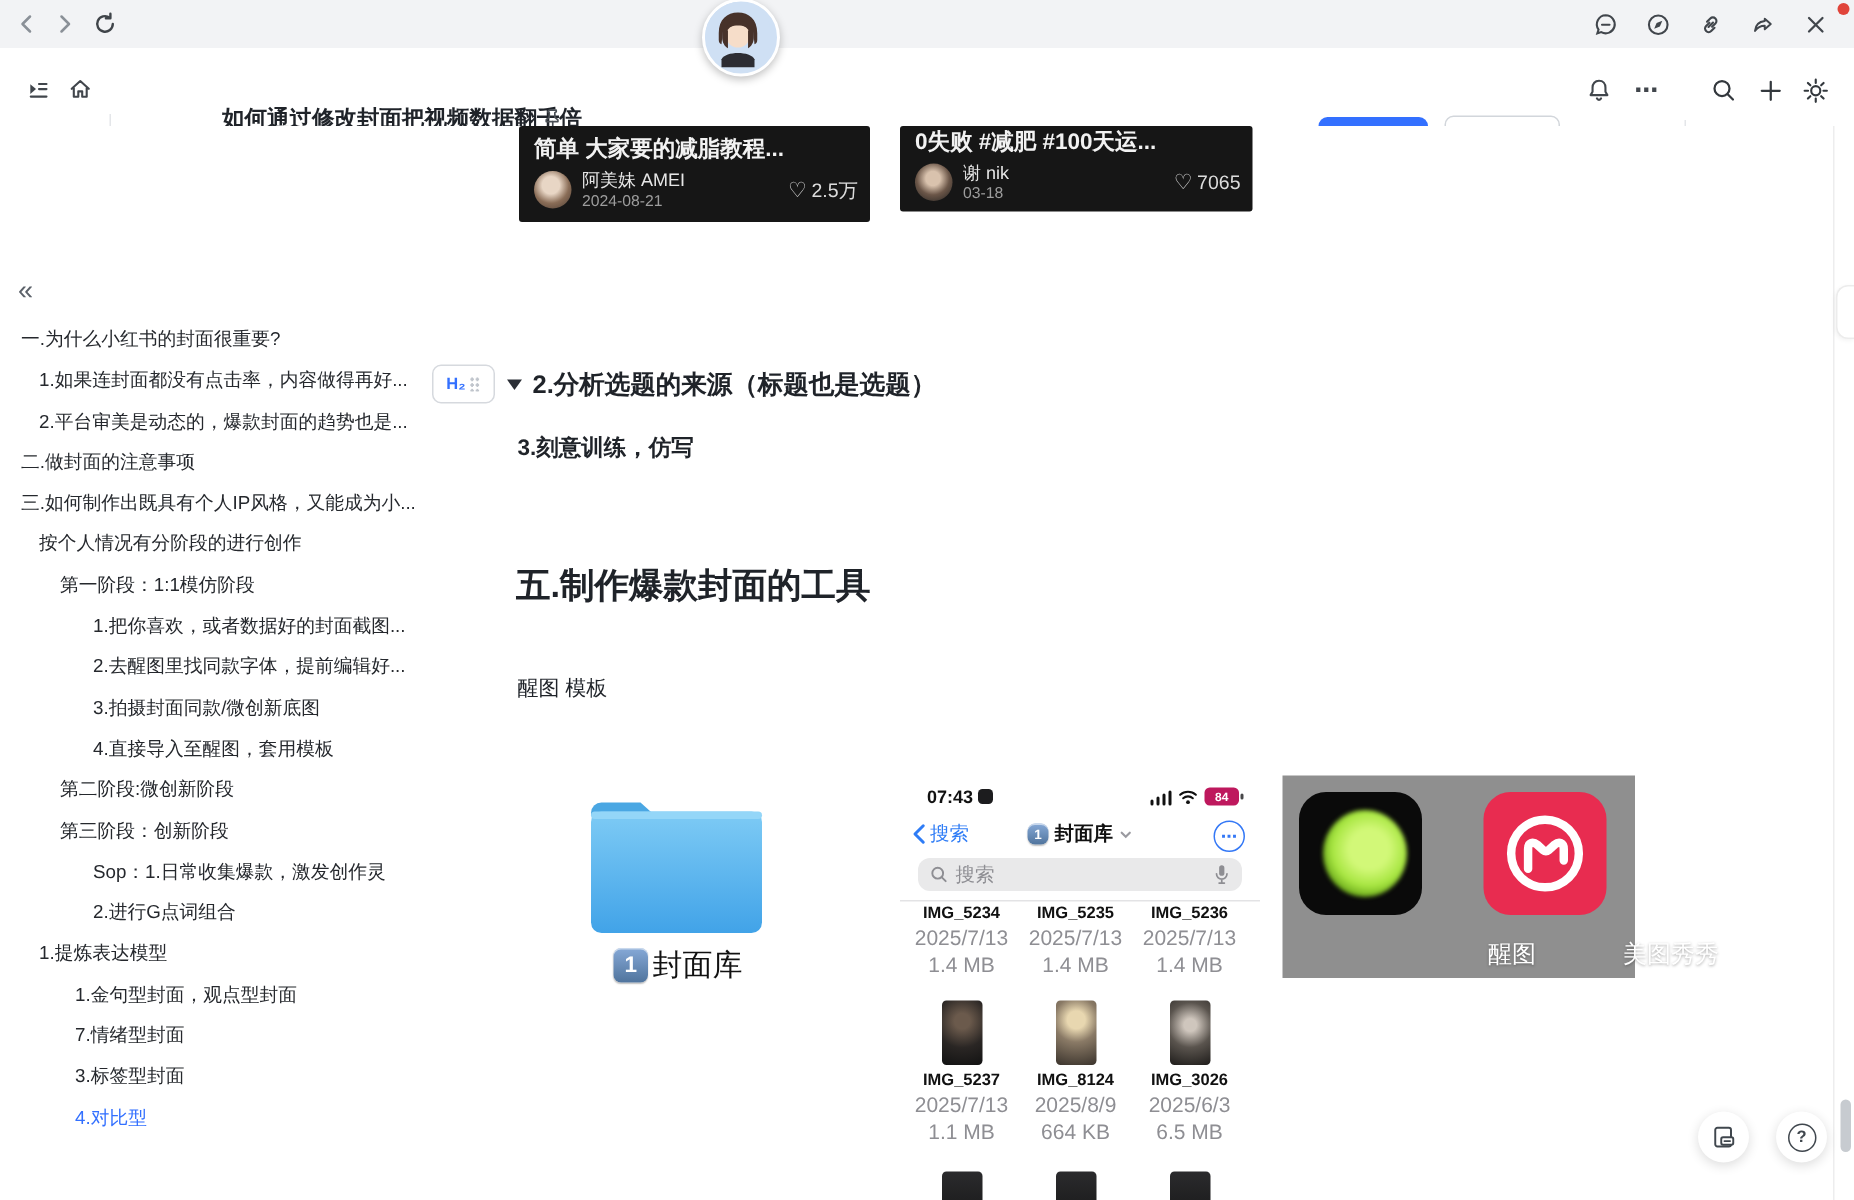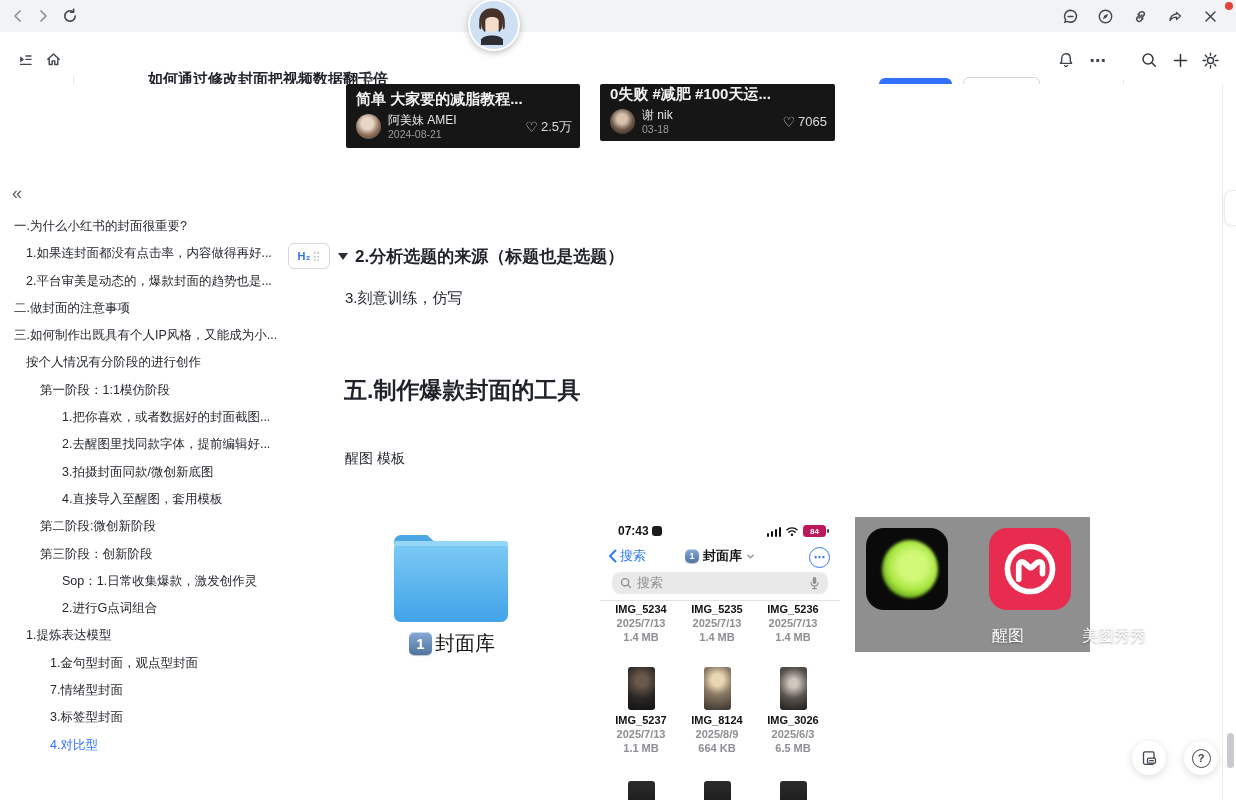--- a/index.html
+++ b/index.html
@@ -53,21 +53,21 @@
   .cdate{font-size="10px";font-size:10.5px;color:#9d9d9d;}
   .clikes{margin-left:auto;font-size:13px;color:#dcdcdc;display:flex;align-items:center;gap:3px;}
   .heart{font-size:14px;color:#cfcfcf;}
 
   .h2row{position:absolute;left:2px;top:159px;display:flex;align-items:center;}
   .h2badge{width:40px;height:24px;border:1px solid #d6d9de;border-radius:6px;background:#fff;display:flex;align-items:center;justify-content:center;gap:3px;cursor:grab;}
   .h2txt{color:#3370ff;font-size:11px;font-weight:bold;}
   .dots{width:7px;height:10px;background-image:radial-gradient(#c0c5cc 1px,transparent 1.1px);background-size:3.5px 3.8px;}
   .tri{width:0;height:0;border-left:5px solid transparent;border-right:5px solid transparent;border-top:7px solid #2b2f36;margin-left:8px;}
   .h2text{margin-left:7px;font-size:17px;font-weight:bold;color:#1f2329;white-space:nowrap;}
-  .h3text{position:absolute;left:59px;top:205px;font-size:15px;font-weight:normal;color:#1f2329;}
+  .h3text{position:absolute;left:59px;top:205px;font-size:15px;font-weight:bold;color:#1f2329;}
   .h1text{position:absolute;left:58px;top:291px;font-size:23px;font-weight:bold;color:#1f2329;}
   .para{position:absolute;left:59px;top:366px;font-size:14px;color:#1f2329;}
 
   .keycap{display:inline-flex;align-items:center;justify-content:center;background:linear-gradient(#86a9d7,#50749d);color:#fff;border-radius:5px;font-weight:bold;box-shadow:inset 0 1px 0 rgba(255,255,255,.55), 0 1px 1px rgba(0,0,0,.25);}
 
   
   .folderfig{position:absolute;left:100px;top:442px;width:132px;text-align:center;cursor:pointer;}
   .folderlabel{margin-top:4px;display:flex;align-items:center;justify-content:center;gap:3px;font-size:20px;color:#111;font-weight:500;white-space:nowrap;}
 
   
@@ -80,21 +80,21 @@
   .batt{width:23px;height:12px;border-radius:3.5px;background:#be185d;color:#fff;font-size:8px;font-weight:bold;display:flex;align-items:center;justify-content:center;position:relative;}
   .batt:after{content:"";position:absolute;right:-3px;top:4px;width:2px;height:4px;border-radius:1px;background:#48484a;}
   .pnav{position:absolute;left:0;top:30px;width:240px;height:20px;}
   .pback{position:absolute;left:8px;top:0;display:flex;align-items:center;gap:3px;color:#2e7cf6;font-size:13px;cursor:pointer;}
   .ptitle{position:absolute;left:0;width:240px;top:0;display:flex;align-items:center;justify-content:center;gap:4px;font-size:13px;font-weight:bold;color:#111;}
   .pmore{position:absolute;right:10px;top:0;width:19px;height:19px;border:1.5px solid #3478f6;border-radius:50%;color:#3478f6;display:flex;align-items:center;justify-content:center;font-size:11px;font-weight:bold;letter-spacing:.5px;cursor:pointer;}
   .psearch{position:absolute;left:12px;top:55px;width:216px;height:22px;border-radius:8px;background:#e9e9ea;display:flex;align-items:center;padding:0 8px;box-sizing:border-box;gap:5px;color:#8e8e93;font-size:13px;}
   .psep{position:absolute;left:0;top:83px;width:240px;height:1px;background:#e3e3e5;}
   .pcell{position:absolute;width:64px;text-align:center;}
   .pname{font-size:11px;font-weight:bold;color:#111;}
-  .pmeta{font-size:11px;color:#8e8e93;margin-top:2px;font-weight:bold;}
+  .pmeta{font-size:14px;color:#8e8e93;margin-top:2px;}
   .pthumb{width:27px;height:43px;border-radius:3px;margin:0 auto 4px;background:radial-gradient(circle at 50% 32%,#6b5a4c 0 16%,#2a2624 55%,#121212 100%);}
   .pthumb.hat{background:radial-gradient(circle at 50% 30%,#e8d7b0 0 18%,#8a7a66 45%,#3a332c 100%);}
   .pthumb.room{background:radial-gradient(circle at 50% 38%,#cfc6bd 0 14%,#5a544e 50%,#1e1c1a 100%);}
   .pthumb.dark{background:linear-gradient(#2b2b2d,#111);}
 
   
   .apps{position:absolute;left:569px;top:433px;width:235px;height:135px;background:#8f8f8f;cursor:pointer;}
   .appicon1{position:absolute;left:11px;top:11px;width:82px;height:82px;border-radius:18px;background:#0a0a0a;overflow:hidden;}
   .greenball{position:absolute;left:16px;top:12px;width:56px;height:58px;border-radius:50%;background:radial-gradient(circle at 55% 45%,#d2f878 0 30%,#a8e642 55%,#6fae1d 72%,rgba(10,10,10,0) 88%);filter:blur(1.5px);}
   .appicon2{position:absolute;left:134px;top:11px;width:82px;height:82px;border-radius:18px;background:#e82c50;}

